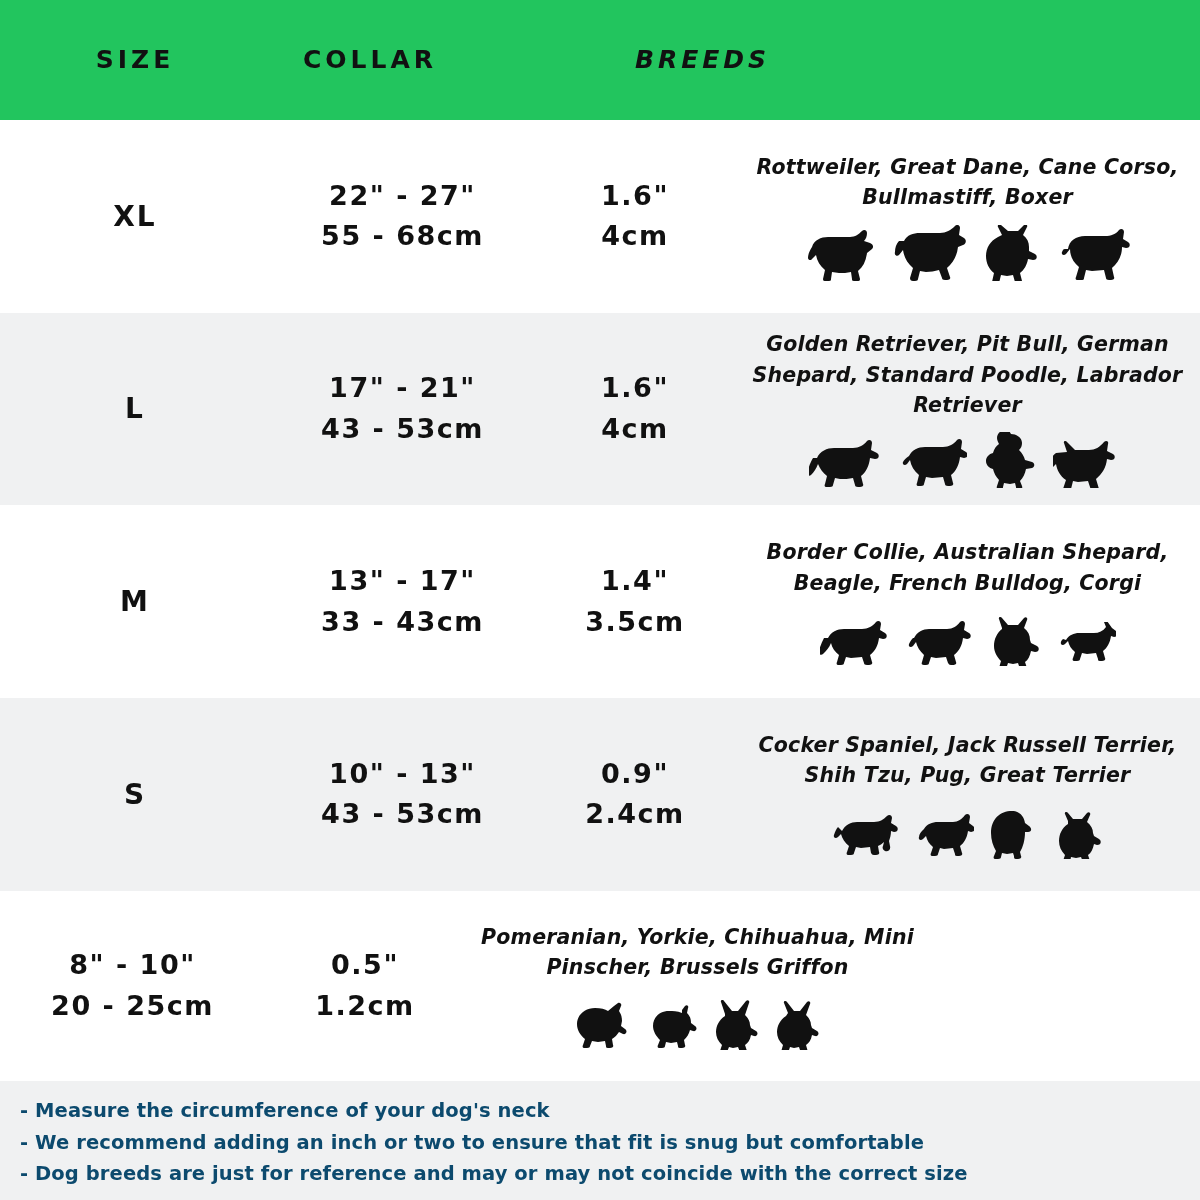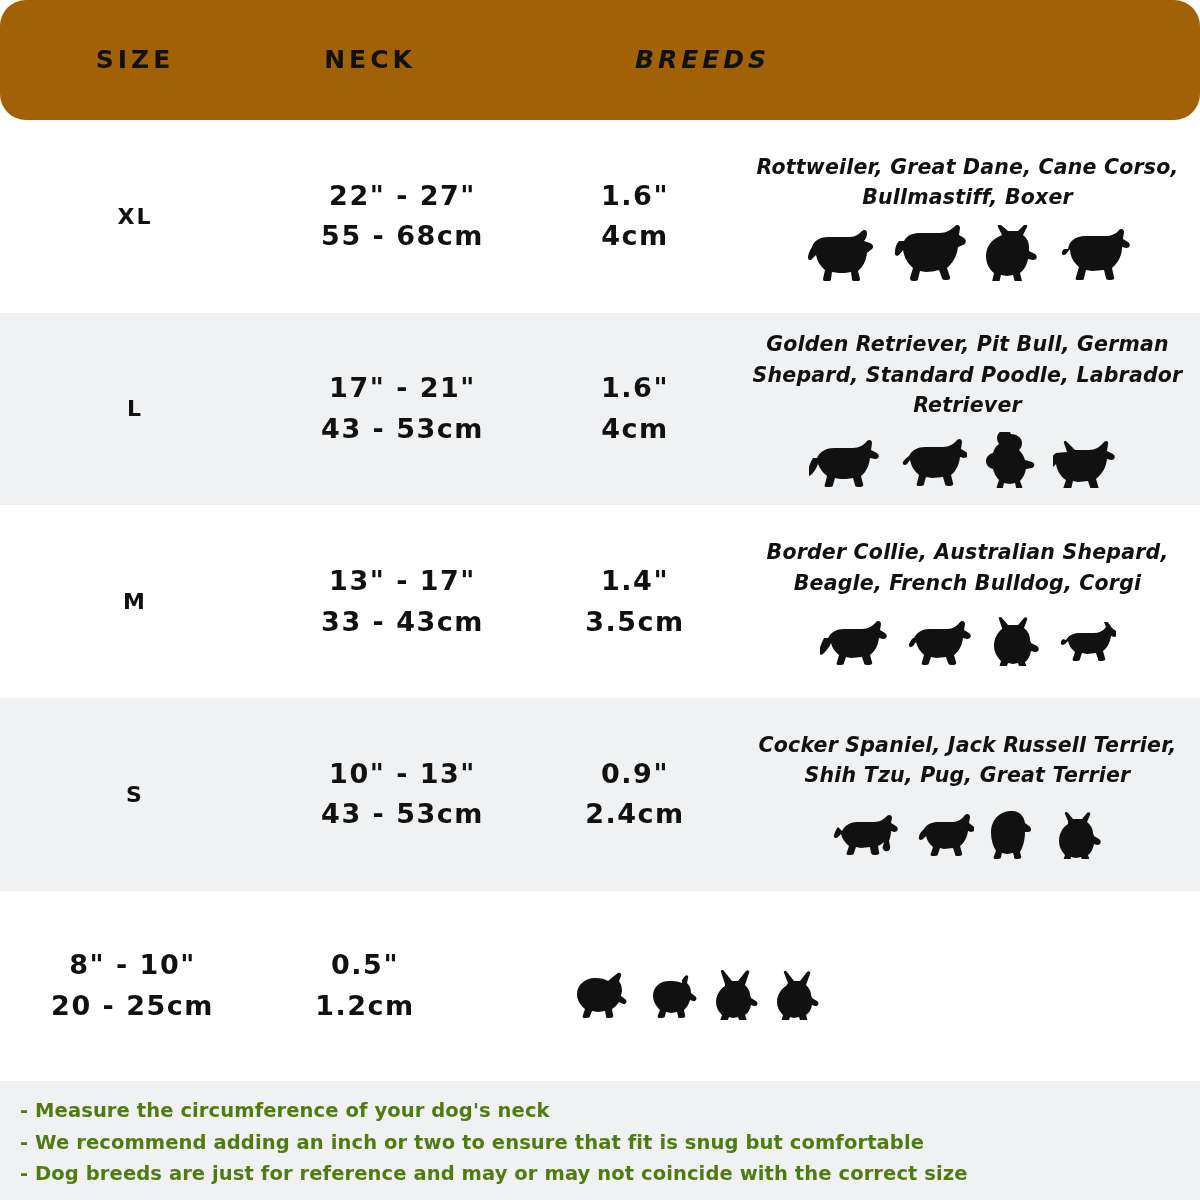--- a/index.html
+++ b/index.html
@@ -18,23 +18,22 @@
     width: 1200px;
     height: 1200px;
     display: flex;
     flex-direction: column;
     box-sizing: border-box;
   }
   
   .header-row {
     display: flex;
     height: 122px;
-    background: #a16207;
-    align-items: center;
-    border-radius: 26px;
+    background: #22c55e;
+    align-items: center;
   }
   .col-size   { width: 270px; }
   .col-neck   { width: 265px; }
   .col-width  { width: 200px; }
   .col-breeds { width: 465px; font-style: italic; }
 
   .header-cell {
     text-align: center;
     font-weight: bold;
     font-size: 25px;
@@ -57,21 +56,21 @@
     box-sizing: border-box;
     padding: 0 6px;
     text-align: center;
     display: flex;
     flex-direction: column;
     justify-content: center;
     align-items: center;
     height: 100%;
   }
   .size-label {
-    font-size: 22px;
+    font-size: 28px;
     font-weight: bold;
     letter-spacing: 2px;
   }
   .measure {
     font-size: 27px;
     font-weight: bold;
     letter-spacing: 1.5px;
     line-height: 1.5;
     white-space: nowrap;
   }
@@ -104,33 +103,33 @@
   .notes {
     flex: 1;
     background: #f0f1f2;
     padding: 14px 20px 10px 20px;
     box-sizing: border-box;
   }
   .note {
     font-size: 19.5px;
     font-weight: bold;
     line-height: 1.62;
-    color: #4d7c0f;
+    color: #0c4a6e;
     letter-spacing: 0.1px;
   }
 </style>
 </head>
 <body>
 
 <div class="sheet">
 
   <div class="header-row">
     <div class="header-cell col-size">SIZE</div>
     <div class="header-cell col-width">
-      <div>NECK</div>
+      <div>COLLAR</div>
     </div>
     <div class="header-cell col-breeds">BREEDS</div>
   </div>
 
   <div class="row shade-light" style="height:196px">
     <div class="cell col-size">
       <span class="size-label">XL</span>
     </div>
     <div class="cell col-neck">
       <span class="measure">22" - 27"</span>
@@ -255,20 +254,21 @@
   <div class="row shade-light" style="height:194px">
     <div class="cell col-neck">
       <span class="measure">8" - 10"</span>
       <span class="measure">20 - 25cm</span>
     </div>
     <div class="cell col-width">
       <span class="measure">0.5"</span>
       <span class="measure">1.2cm</span>
     </div>
     <div class="breeds-cell col-breeds">
+      <div class="breeds-text">Pomeranian, Yorkie, Chihuahua, Mini Pinscher, Brussels Griffon</div>
       <div class="silhouettes">
         <svg width="58" height="48" viewBox="0 0 58 48">
           <path fill="#111" d="M40 4l4-3c2-1 4 1 3 3l-2 5c2 3 3 6 3 10l-1 5 4 3c3 2 1 6-2 5l-4-2c-2 3-4 5-7 7l1 6c1 2-1 3-3 3h-2c-2 0-2-1-2-2l-1-5-7 1-6-1-2 5c0 1-1 2-3 2h-2c-2 0-3-1-2-3l2-6c-5-4-8-9-8-15 0-9 8-16 18-16 6 0 10 1 13 3z"></path>
         </svg>
         <svg width="52" height="46" viewBox="0 0 52 46">
           <path fill="#111" d="M36 6l3-4c2-2 4 0 3 2l-1 5c3 3 4 6 4 10l4 3c3 2 1 6-2 5l-3-1c-1 4-3 7-6 10l1 5c1 2-1 3-3 3h-2c-2 0-2-1-2-2l-1-4-6 1-5-1-1 4c0 1-1 2-3 2h-2c-2 0-3-1-2-3l2-5c-4-4-7-9-7-14 0-9 7-15 16-15 4 0 8 0 13 2z"></path>
         </svg>
         <svg width="48" height="50" viewBox="0 0 48 50">
           <path fill="#111" d="M13 14L9 2c-1-2 2-3 3-1l8 10h6l8-10c2-2 4 0 3 2l-4 12c3 3 5 6 5 10l1 3 5 3c3 2 1 6-2 5l-3-1c-1 5-3 8-6 10l2 6c1 2-1 3-3 3h-2c-2 0-2-1-2-2l-2-5-5 1-4-1-2 5c0 1-1 2-3 2h-2c-2 0-3-1-2-3l2-6c-4-4-6-8-6-13 0-6 3-12 9-16z"></path>
         </svg>

